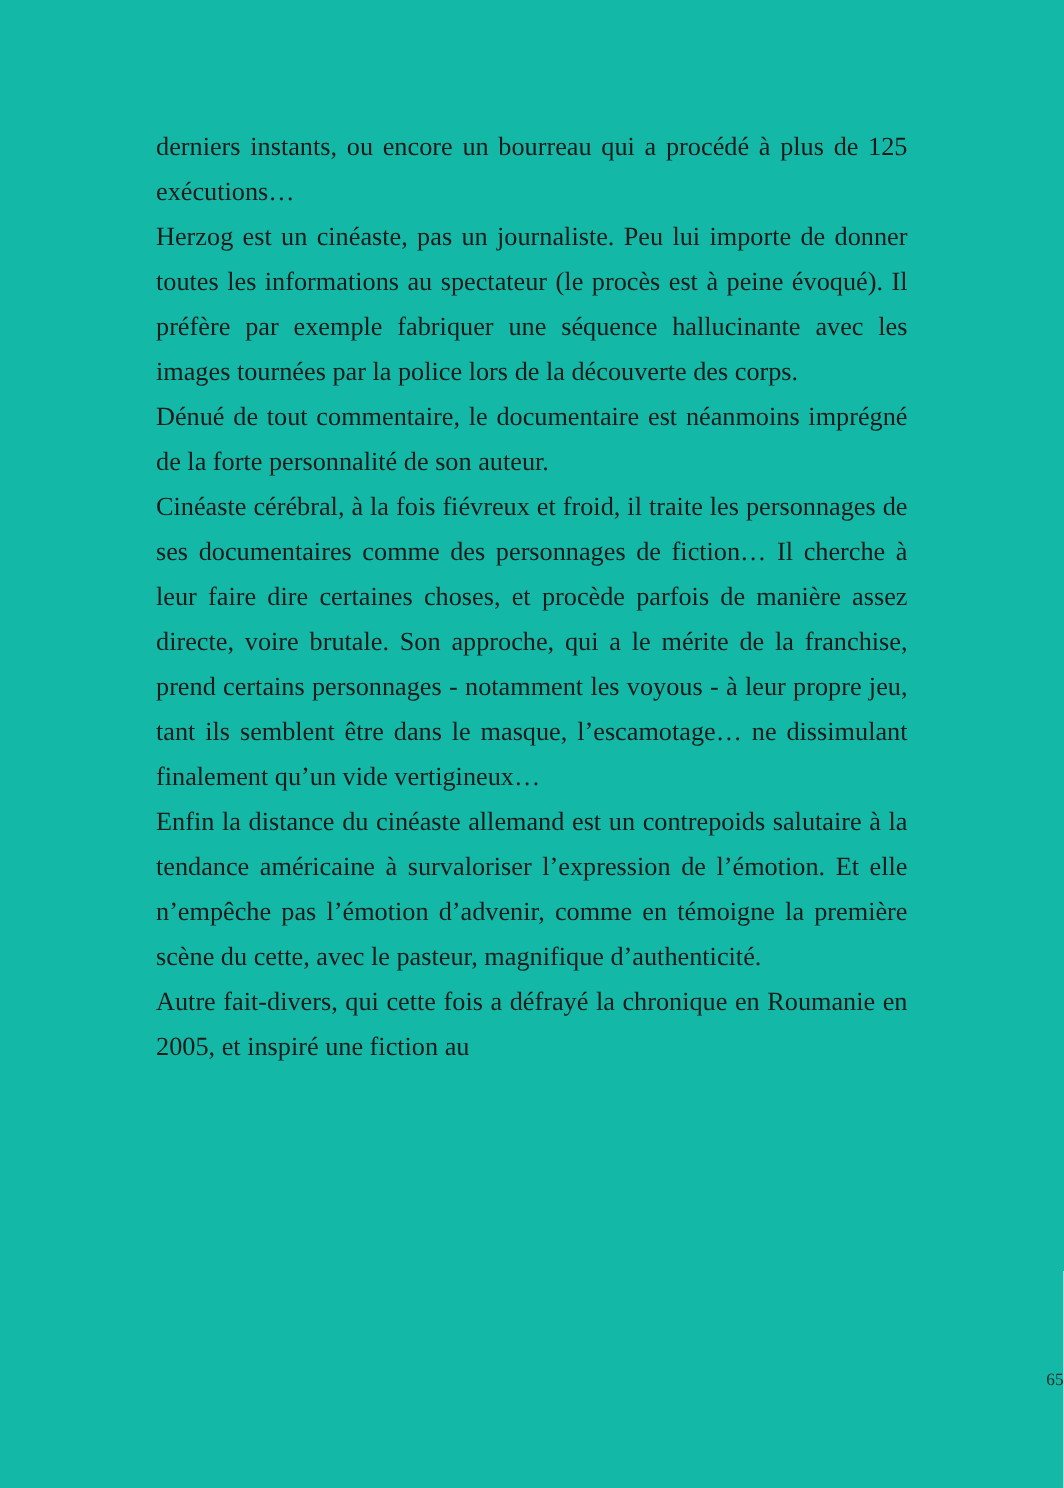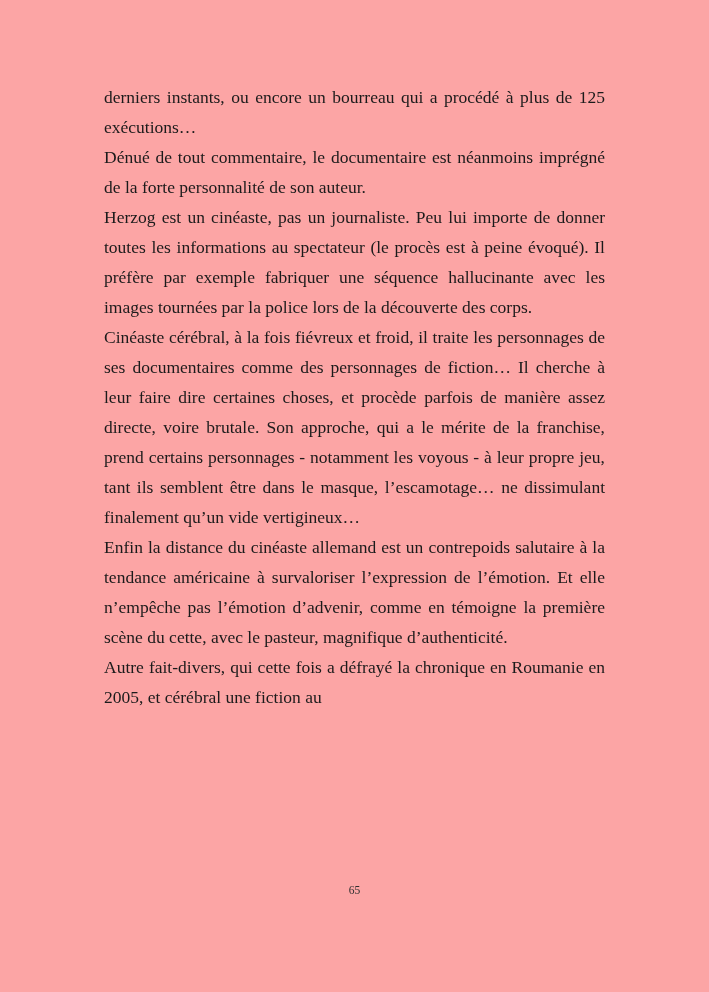--- a/index.html
+++ b/index.html
@@ -4,21 +4,21 @@
 <style>
   html, body {
     margin: 0;
     padding: 0;
     background: #ffffff;
   }
   .page {
     position: relative;
     width: 709px;
     height: 992px;
-    background: #fca5a5;
+    background: #14b8a6;
     font-family: "Liberation Serif", serif;
     overflow: hidden;
   }
   .text-block {
     position: absolute;
     left: 104px;
     top: 82px;
     width: 501px;
     font-size: 17.5px;
     line-height: 30px;
@@ -27,33 +27,33 @@
     text-justify: inter-word;
   }
   .text-block p {
     margin: 0;
     padding: 0;
   }
   .page-number {
     position: absolute;
     left: 0;
     right: 0;
-    top: 884px;
-    text-align: center;
+    top: 914px;
+    text-align: right;
     font-size: 11.5px;
     color: #2e2e2e;
     font-family: "Liberation Serif", serif;
   }
 </style>
 </head>
 <body>
 
 <div class="page">
   <div class="text-block">
     <p>derniers instants, ou encore un bourreau qui a procédé à plus de 125 exécutions…</p>
+    <p>Herzog est un cinéaste, pas un journaliste. Peu lui importe de donner toutes les informations au spectateur (le procès est à peine évoqué). Il préfère par exemple fabriquer une séquence hallucinante avec les images tournées par la police lors de la découverte des corps.</p>
     <p>Dénué de tout commentaire, le documentaire est néanmoins imprégné de la forte personnalité de son auteur.</p>
-    <p>Herzog est un cinéaste, pas un journaliste. Peu lui importe de donner toutes les informations au spectateur (le procès est à peine évoqué). Il préfère par exemple fabriquer une séquence hallucinante avec les images tournées par la police lors de la découverte des corps.</p>
     <p>Cinéaste cérébral, à la fois fiévreux et froid, il traite les personnages de ses documentaires comme des personnages de fiction… Il cherche à leur faire dire certaines choses, et procède parfois de manière assez directe, voire brutale. Son approche, qui a le mérite de la franchise, prend certains personnages - notamment les voyous - à leur propre jeu, tant ils semblent être dans le masque, l’escamotage… ne dissimulant finalement qu’un vide vertigineux…</p>
     <p>Enfin la distance du cinéaste allemand est un contrepoids salutaire à la tendance américaine à survaloriser l’expression de l’émotion. Et elle n’empêche pas l’émotion d’advenir, comme en témoigne la première scène du cette, avec le pasteur, magnifique d’authenticité.</p>
-    <p>Autre fait-divers, qui cette fois a défrayé la chronique en Roumanie en 2005, et cérébral une fiction au</p>
+    <p>Autre fait-divers, qui cette fois a défrayé la chronique en Roumanie en 2005, et inspiré une fiction au</p>
   </div>
   <div class="page-number">65</div>
 </div>
 
 </body></html>

